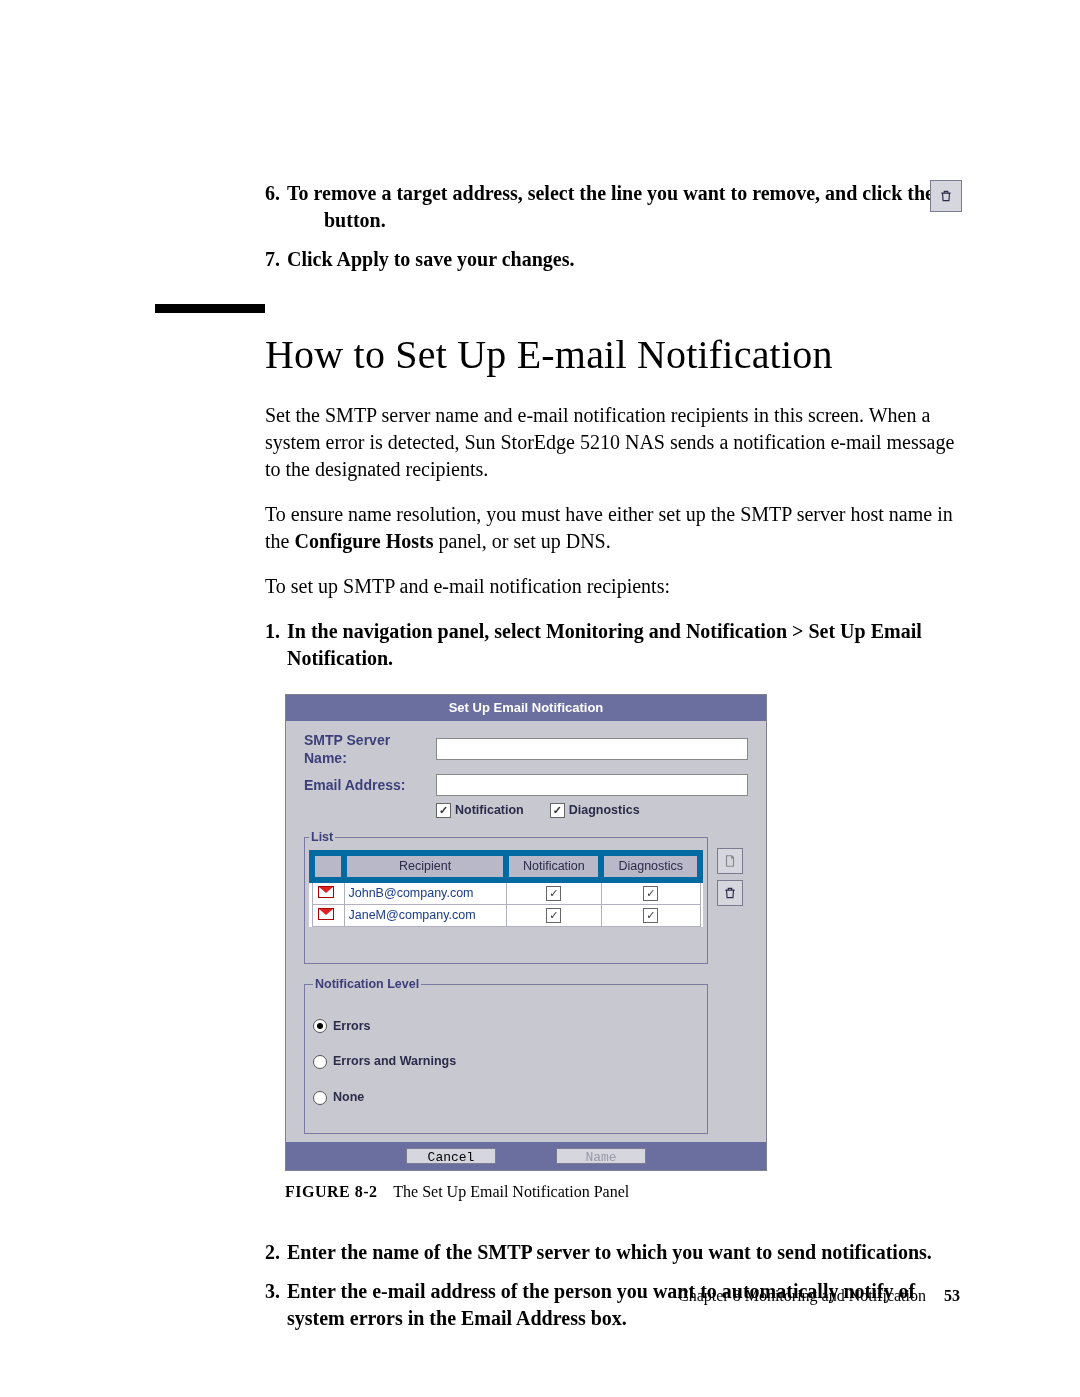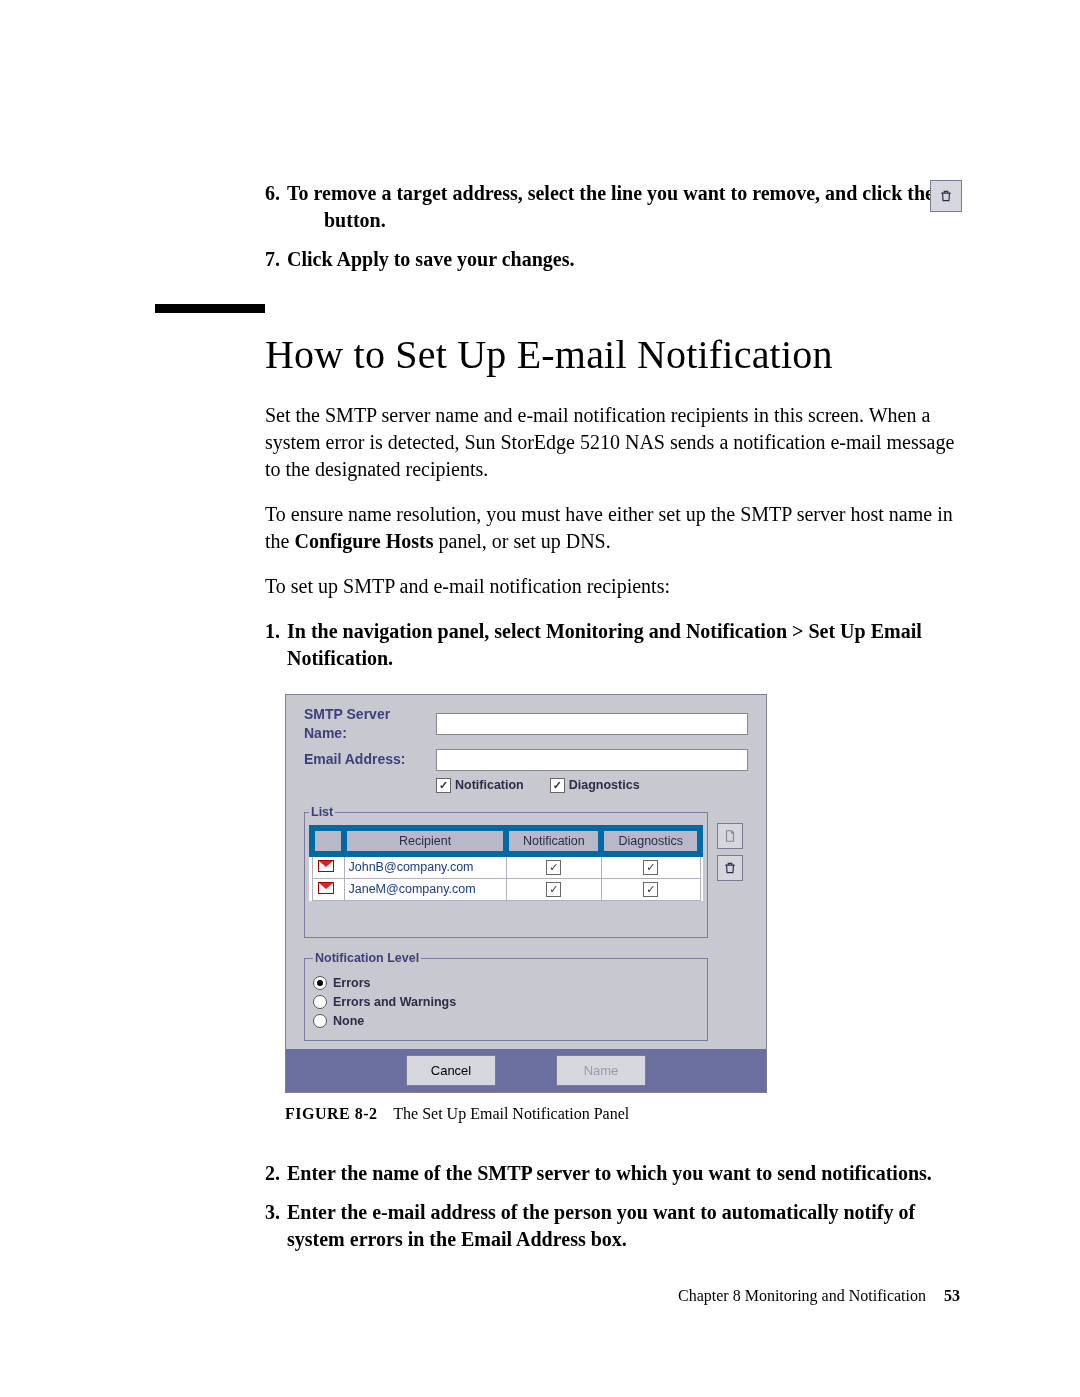--- a/index.html
+++ b/index.html
@@ -142,32 +142,32 @@
     width:24px; height:24px; background:#d6d6de; border:1px solid #7a7a90;
     display:flex; align-items:center; justify-content:center;
   }
   .side-btn.light { color:#5a5a70; } 
   .side-btn svg, .trash-btn svg { width:14px; height:14px; }
   fieldset.level {
     border:1px solid #7a7aa0;
     margin: 12px 40px 0 0;
     padding: 6px 8px 8px 8px;
   }
-  .radio-row { display:flex; align-items:center; gap:6px; margin:2px 0; font-size:12.5px; }
+  .radio-row { display:flex; align-items:center; gap:6px; margin:19px 0; font-size:12.5px; }
   .radio-row .dot {
     width:12px; height:12px; border:1px solid #555; border-radius:50%;
     display:inline-flex; align-items:center; justify-content:center; background:#fff;
   }
   .radio-row .dot.sel::after { content:""; width:6px; height:6px; background:#000; border-radius:50%; }
   .footer-bar {
     background:#6b6fa0; padding:6px 0;
     display:flex; justify-content:center; gap:60px;
   }
   .footer-bar button {
-    width:90px; height:31px; font-family:Liberation Sans, sans-serif; font-size:13px;
+    width:90px; height:16px; font-family:Liberation Mono, monospace; font-size:13px;
     background:#d6d6de; border:1px solid #7a7a90;
   }
   .footer-bar button.disabled { color:#9a9aaa; }
   .fig-caption {
     font-size: 16px; margin-top: 10px;
   }
   .fig-caption .lbl { font-variant: small-caps; letter-spacing:0.5px; }
   .running-foot {
     position:absolute; bottom:90px; left:0; right:120px;
     text-align:right; font-size:16px;
@@ -217,20 +217,21 @@
 
   <p class="para">To set up SMTP and e-mail notification recipients:</p>
 
   <div class="ol-item">
     <div class="ol-num">1.</div>
     <div class="ol-body bold">In the navigation panel, select Monitoring and Notification &gt; Set Up Email Notification.</div>
   </div>
 
   <div class="figure" style="margin-left:20px">
     <div class="panel">
+      <div class="panel-title">Set Up Email Notification</div>
       <div class="panel-body">
         <div class="form-row">
           <label>SMTP Server Name:</label>
           <div class="txt"></div>
         </div>
         <div class="form-row">
           <label>Email Address:</label>
           <div class="txt"></div>
         </div>
         <div class="checks-row">

